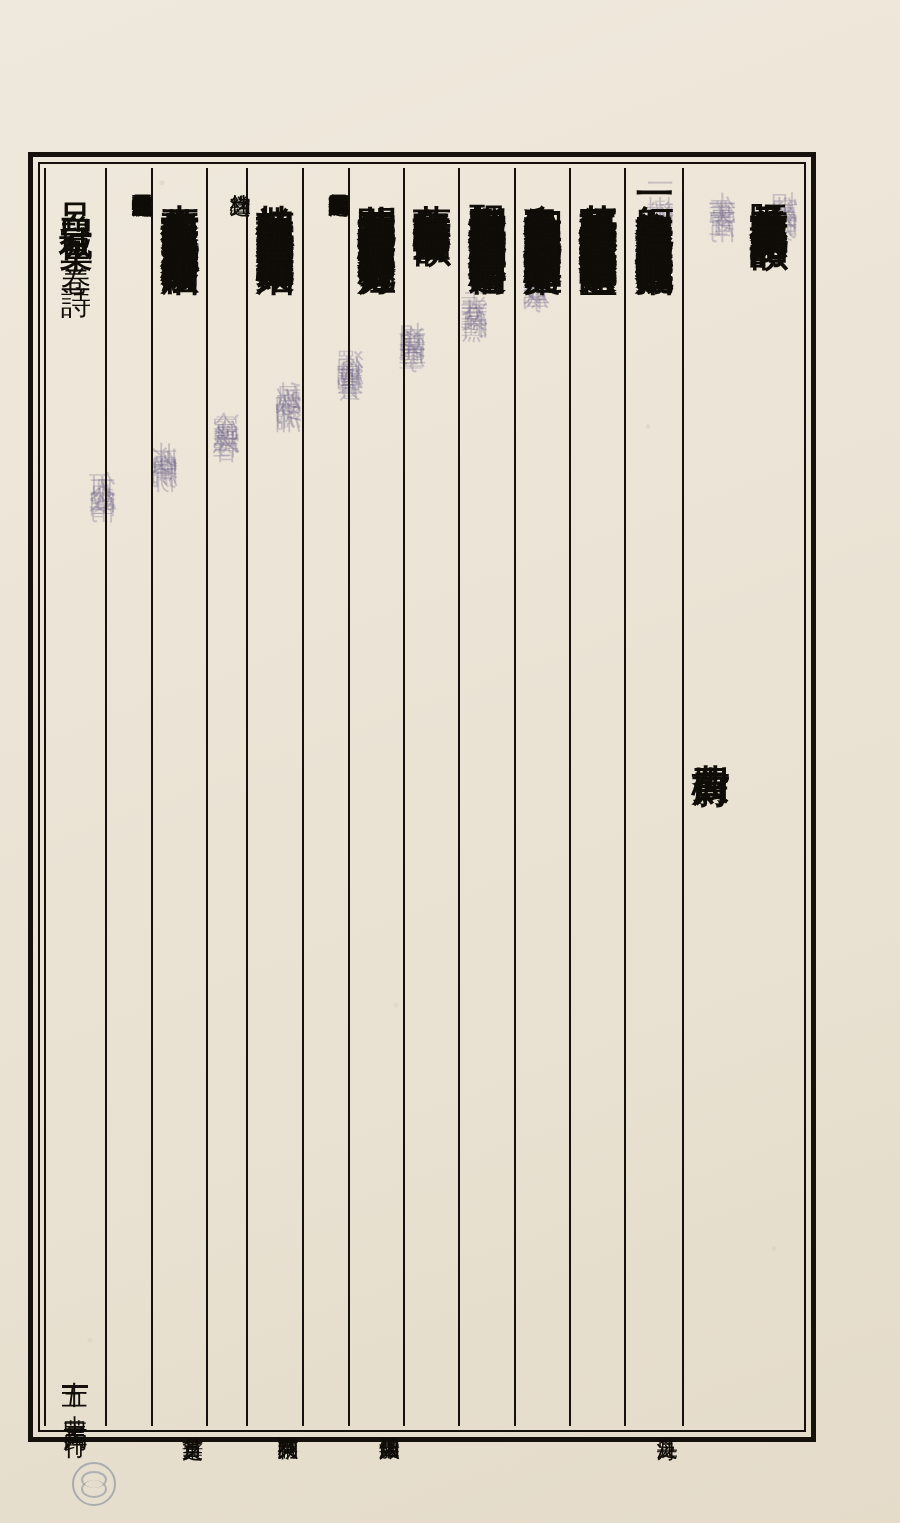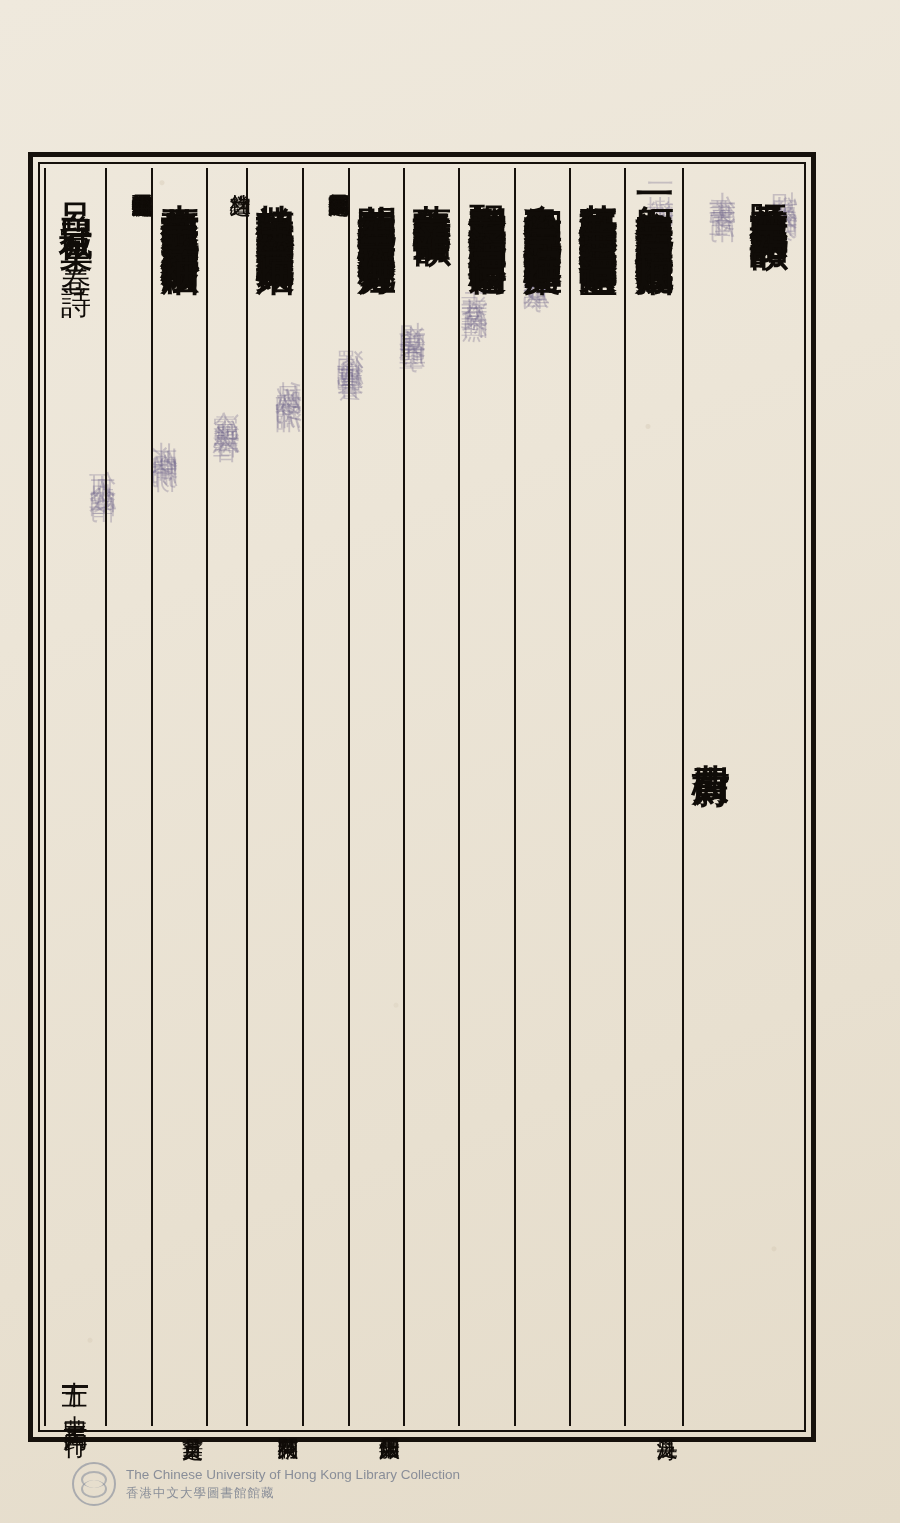--- a/index.html
+++ b/index.html
@@ -297,19 +297,15 @@
         <div class="spine-bottom" style="margin-top:auto;">十五</div>
         <div class="spine-sep"></div>
         <div class="spine-bottom" style="margin-top:0; font-size:24px;">中華書局印行</div>
       </div>
 
     </div>
   </div>
 
   <div class="watermark">
     <div class="wm-logo"></div>
-    <div class="wm-text">
-      <div class="wm-en">The Chinese University of Hong Kong Library Collection</div>
-      <div class="wm-zh">香港中文大學圖書館館藏</div>
-    </div>
   </div>
 
 </div>
 
 </body></html>

